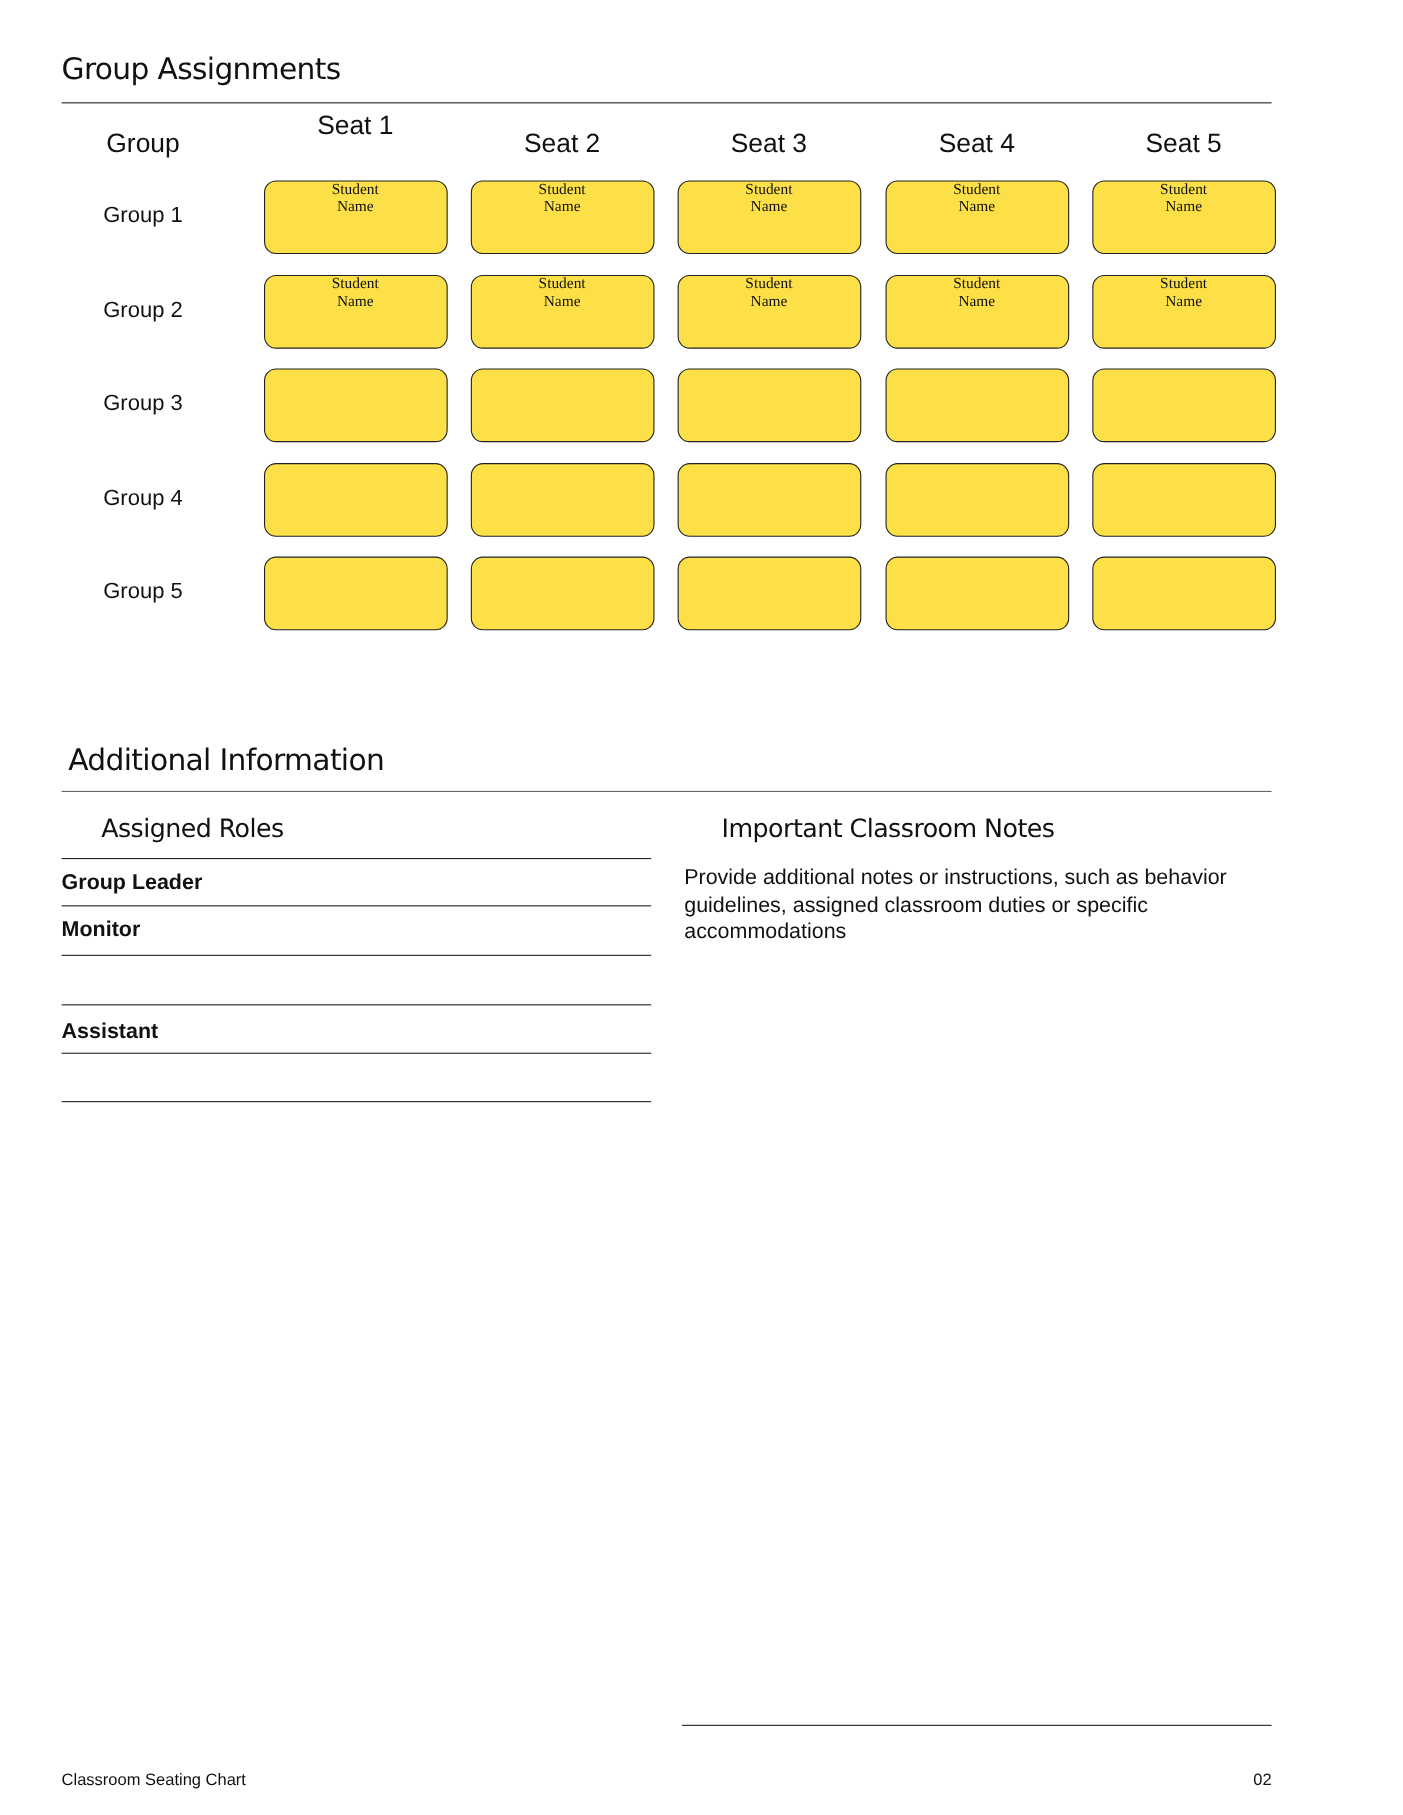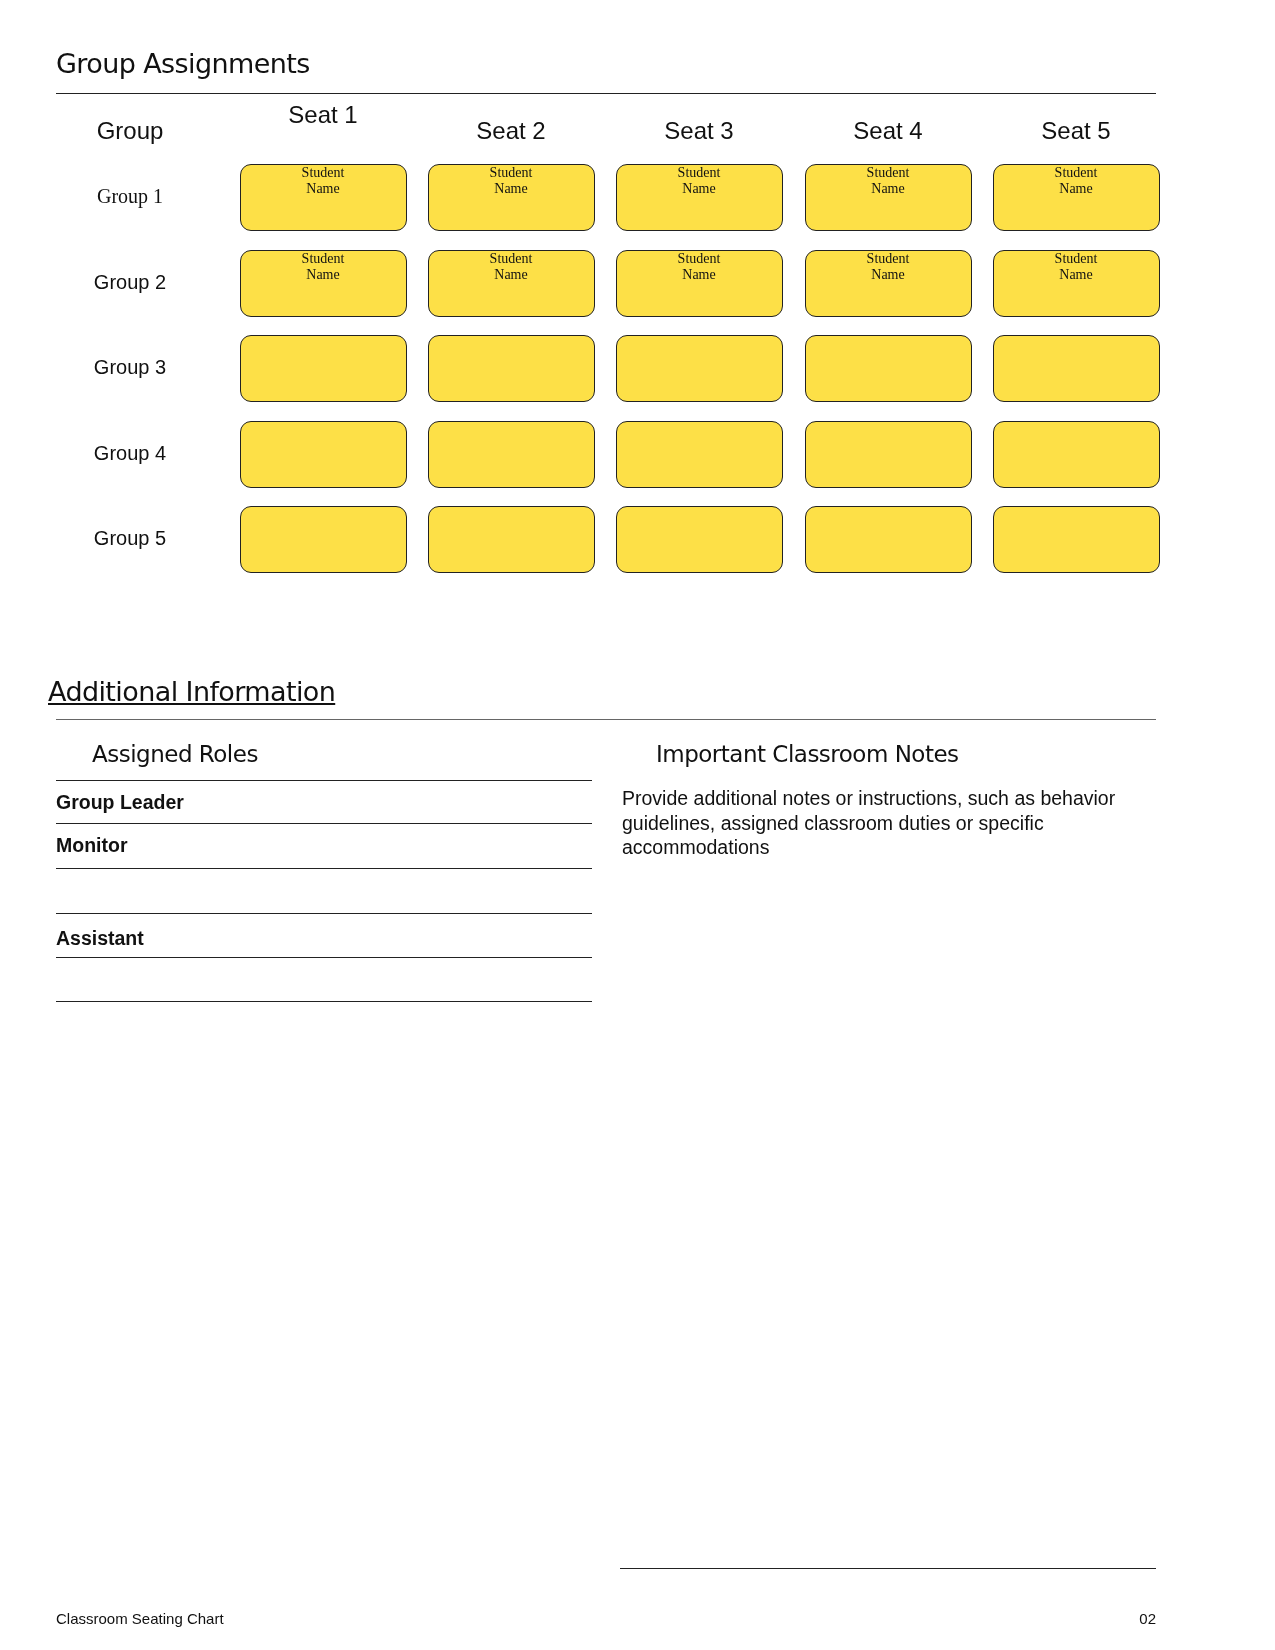--- a/index.html
+++ b/index.html
@@ -38,21 +38,21 @@
 
 <div id="col-heads">
     <div class="abs col-head" style="left: 70px; top: 117px;">Group</div>
     <div class="abs col-head" style="left: 263px; top: 101px;">Seat 1</div>
     <div class="abs col-head" style="left: 451px; top: 117px;">Seat 2</div>
     <div class="abs col-head" style="left: 639px; top: 117px;">Seat 3</div>
     <div class="abs col-head" style="left: 828px; top: 117px;">Seat 4</div>
     <div class="abs col-head" style="left: 1016px; top: 117px;">Seat 5</div>
   </div>
 <div id="grid">
-    <div class="abs group-label" style="left: 70px; top: 185px; font-family: Liberation Serif, serif;">Group 1</div>
+    <div class="abs group-label" style="left: 70px; top: 185px;">Group 1</div>
     <div class="seat-box" style="left: 239.5px; top: 163.5px;">
       <span style="white-space: pre-line;">Student
 Name</span>
     </div>
     <div class="seat-box" style="left: 427.5px; top: 163.5px;">
       <span style="white-space: pre-line;">Student
 Name</span>
     </div>
     <div class="seat-box" style="left: 615.5px; top: 163.5px;">
       <span style="white-space: pre-line;">Student
@@ -130,21 +130,21 @@
       <span style="white-space: pre-line;"></span>
     </div>
     <div class="seat-box" style="left: 804.5px; top: 505.5px;">
       <span style="white-space: pre-line;"></span>
     </div>
     <div class="seat-box" style="left: 992.5px; top: 505.5px;">
       <span style="white-space: pre-line;"></span>
     </div>
   </div>
 
-<div class="abs h1" style="left:48px; top:676px;text-decoration:underline;">Additional Information</div>
+<div class="abs h1" style="left:62px; top:676px;">Additional Information</div>
 <div class="rule rule-grey" style="left:56px; top:719px; width:1100px;"></div>
 
 <div class="abs h2" style="left:56px; top:741px;">Assigned Roles</div>
 <div id="roles">
     <div class="rule" style="left: 56px; top: 780px; width: 536px;"></div>
     <div class="rule" style="left: 56px; top: 823px; width: 536px;"></div>
     <div class="rule" style="left: 56px; top: 868px; width: 536px;"></div>
     <div class="rule" style="left: 56px; top: 913px; width: 536px;"></div>
     <div class="rule" style="left: 56px; top: 957px; width: 536px;"></div>
     <div class="rule" style="left: 56px; top: 1001px; width: 536px;"></div>

